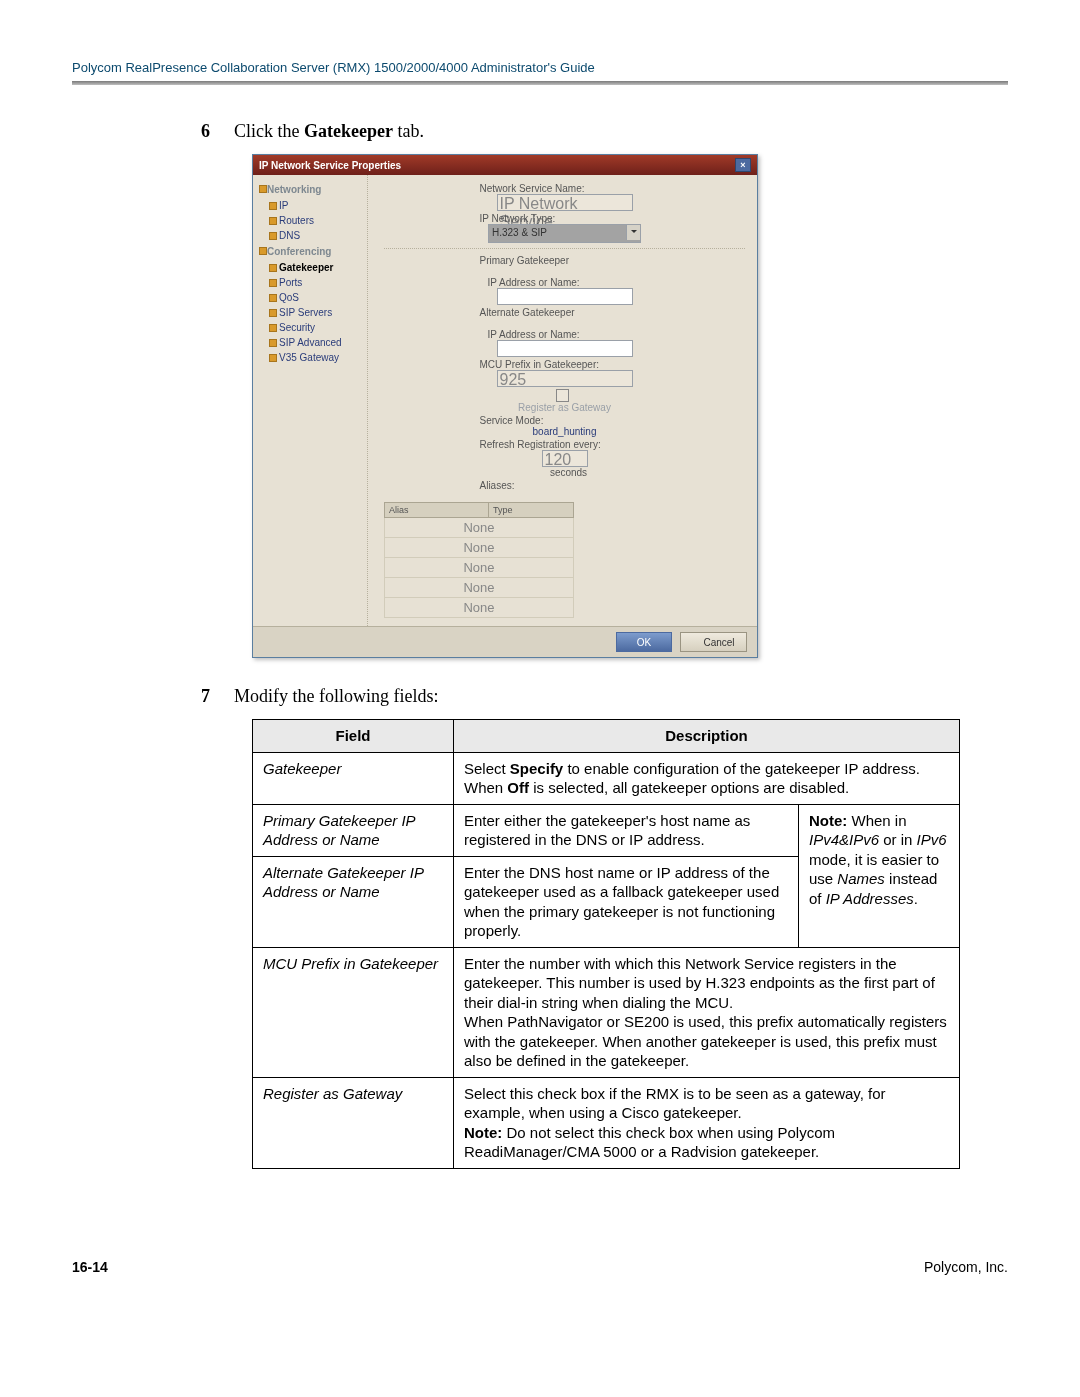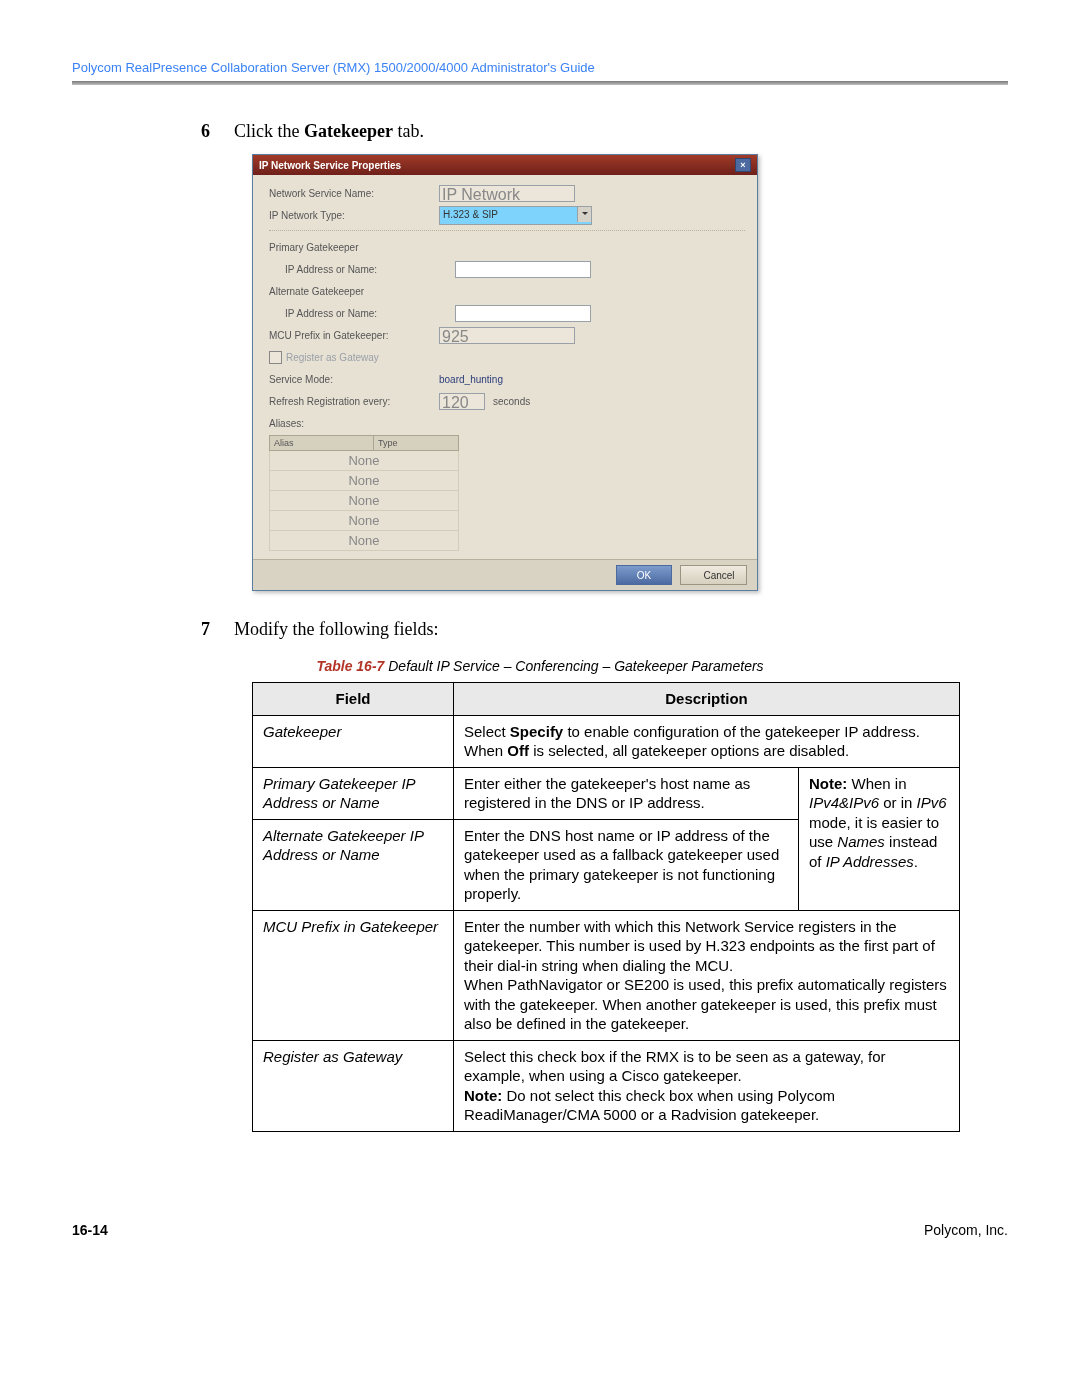--- a/index.html
+++ b/index.html
@@ -10,21 +10,21 @@
     font-family: Arial, Helvetica, sans-serif;
     color: #000;
   }
   .page {
     box-sizing: border-box;
     width: 1080px;
     padding: 60px 72px 48px 72px;
   }
   .header-line {
     font-size: 13px;
-    color: #3b82f6;
+    color: #0c4a6e;
     margin-bottom: 6px;
   }
   .rule {
     height: 4px;
     background: linear-gradient(#7a7a7a, #bfbfbf);
     margin-bottom: 36px;
   }
   .step {
     display: flex;
     gap: 24px;
@@ -98,36 +98,37 @@
   .nav .item.sel { font-weight: bold; color: #000; }
   .form {
     flex: 1;
     padding: 8px 12px 8px 16px;
   }
   .frow {
     display: flex;
     align-items: center;
     min-height: 20px;
     margin-bottom: 2px;
+    flex-direction: column;
   }
   .flabel { width: 170px; color:#555; }
   .flabel.sub { padding-left: 16px; }
   .finput {
     width: 130px; height: 15px;
     border: 1px solid #9aa0a8;
     background: #fff;
     font-size: 16px;
     padding: 0 2px;
     color:#666;
   }
   .finput.ro { background: #ece6da; color:#888; }
   .fselect {
     width: 134px; height: 17px;
     border: 1px solid #9aa0a8;
-    background: #7dd3fc;
+    background: #a3a3a3;
     font-size: 10px;
     position: relative;
     padding: 0 14px 0 3px;
     line-height:15px;
   }
   .fselect::after {
     content:""; position:absolute; right:0; top:0; width:13px; height:15px;
     background:#d6d2c7; border-left:1px solid #9aa0a8;
   }
   .fselect::before {
@@ -241,20 +242,34 @@
     </span>
   </div>
 
   <div class="dialog-wrap">
     <div class="dialog">
       <div class="titlebar">
         <span>IP Network Service Properties</span>
         <span class="x">×</span>
       </div>
       <div class="dialog-body">
+        <div class="nav">
+          <div class="grp">Networking</div>
+          <div class="item">IP</div>
+          <div class="item">Routers</div>
+          <div class="item">DNS</div>
+          <div class="grp">Conferencing</div>
+          <div class="item sel">Gatekeeper</div>
+          <div class="item">Ports</div>
+          <div class="item">QoS</div>
+          <div class="item">SIP Servers</div>
+          <div class="item">Security</div>
+          <div class="item">SIP Advanced</div>
+          <div class="item">V35 Gateway</div>
+        </div>
         <div class="form">
           <div class="frow">
             <span class="flabel">Network Service Name:</span>
             <span class="finput ro">IP Network Service</span>
           </div>
           <div class="frow">
             <span class="flabel">IP Network Type:</span>
             <span class="fselect">H.323 &amp; SIP</span>
           </div>
           <div class="dotline"></div>
@@ -322,23 +337,20 @@
         <span class="btn cancel">Cancel</span>
       </div>
     </div>
   </div>
 
   <div class="step">
     <span class="num">7</span>
     <span>Modify the following fields:</span>
   </div>
 
-  <div class="tbl-caption">
-    <span class="cap-lead">Table 16-7</span><span> Default IP Service – Conferencing – Gatekeeper Parameters</span>
-  </div>
 
   <table class="param-table">
     <tbody>
         <tr>
       <th>Field</th>
       <th colspan="2">Description</th>
     </tr>
 
     <tr>
       <td class="field">Gatekeeper</td>

